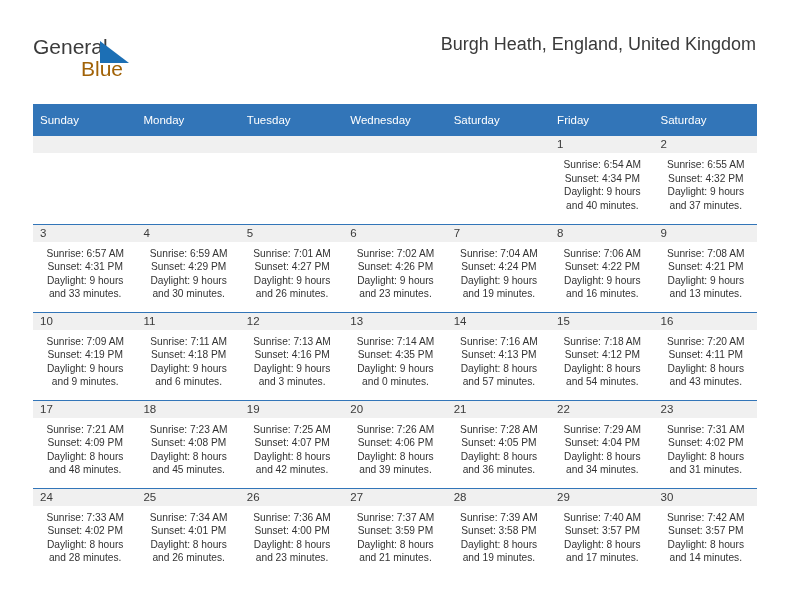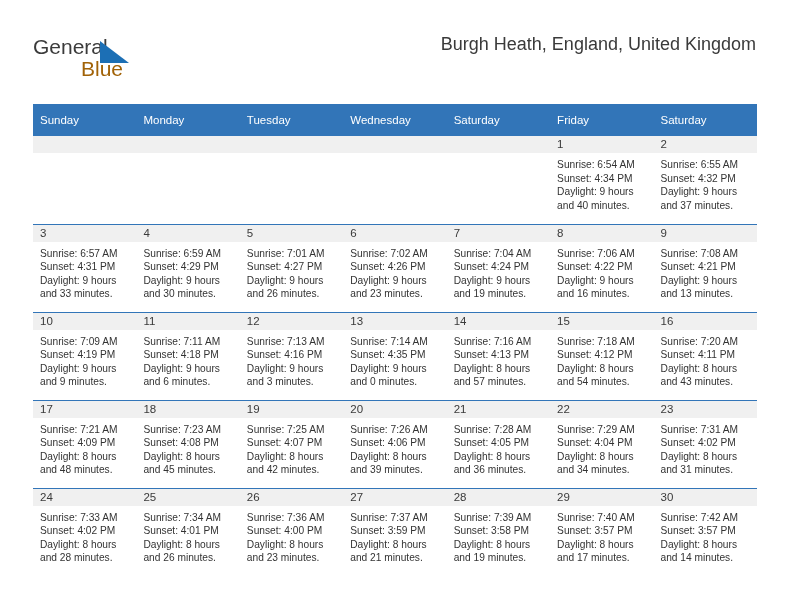--- a/index.html
+++ b/index.html
@@ -125,20 +125,21 @@
     background: #f0f0f0;
     height: 17px;
     padding: 1px 0 0 7px;
     font-size: 11.5px;
     color: #3a3a3a;
     line-height: 15px;
   }
 
   .cell-body {
     padding: 5px 6px 0 7px;
+    text-align: center;
   }
 
   .cell-body .info-line {
     font-size: 10.2px;
     color: #333333;
     line-height: 13.6px;
     white-space: nowrap;
   }
 
   td.empty .daynum-band { color: transparent; }

